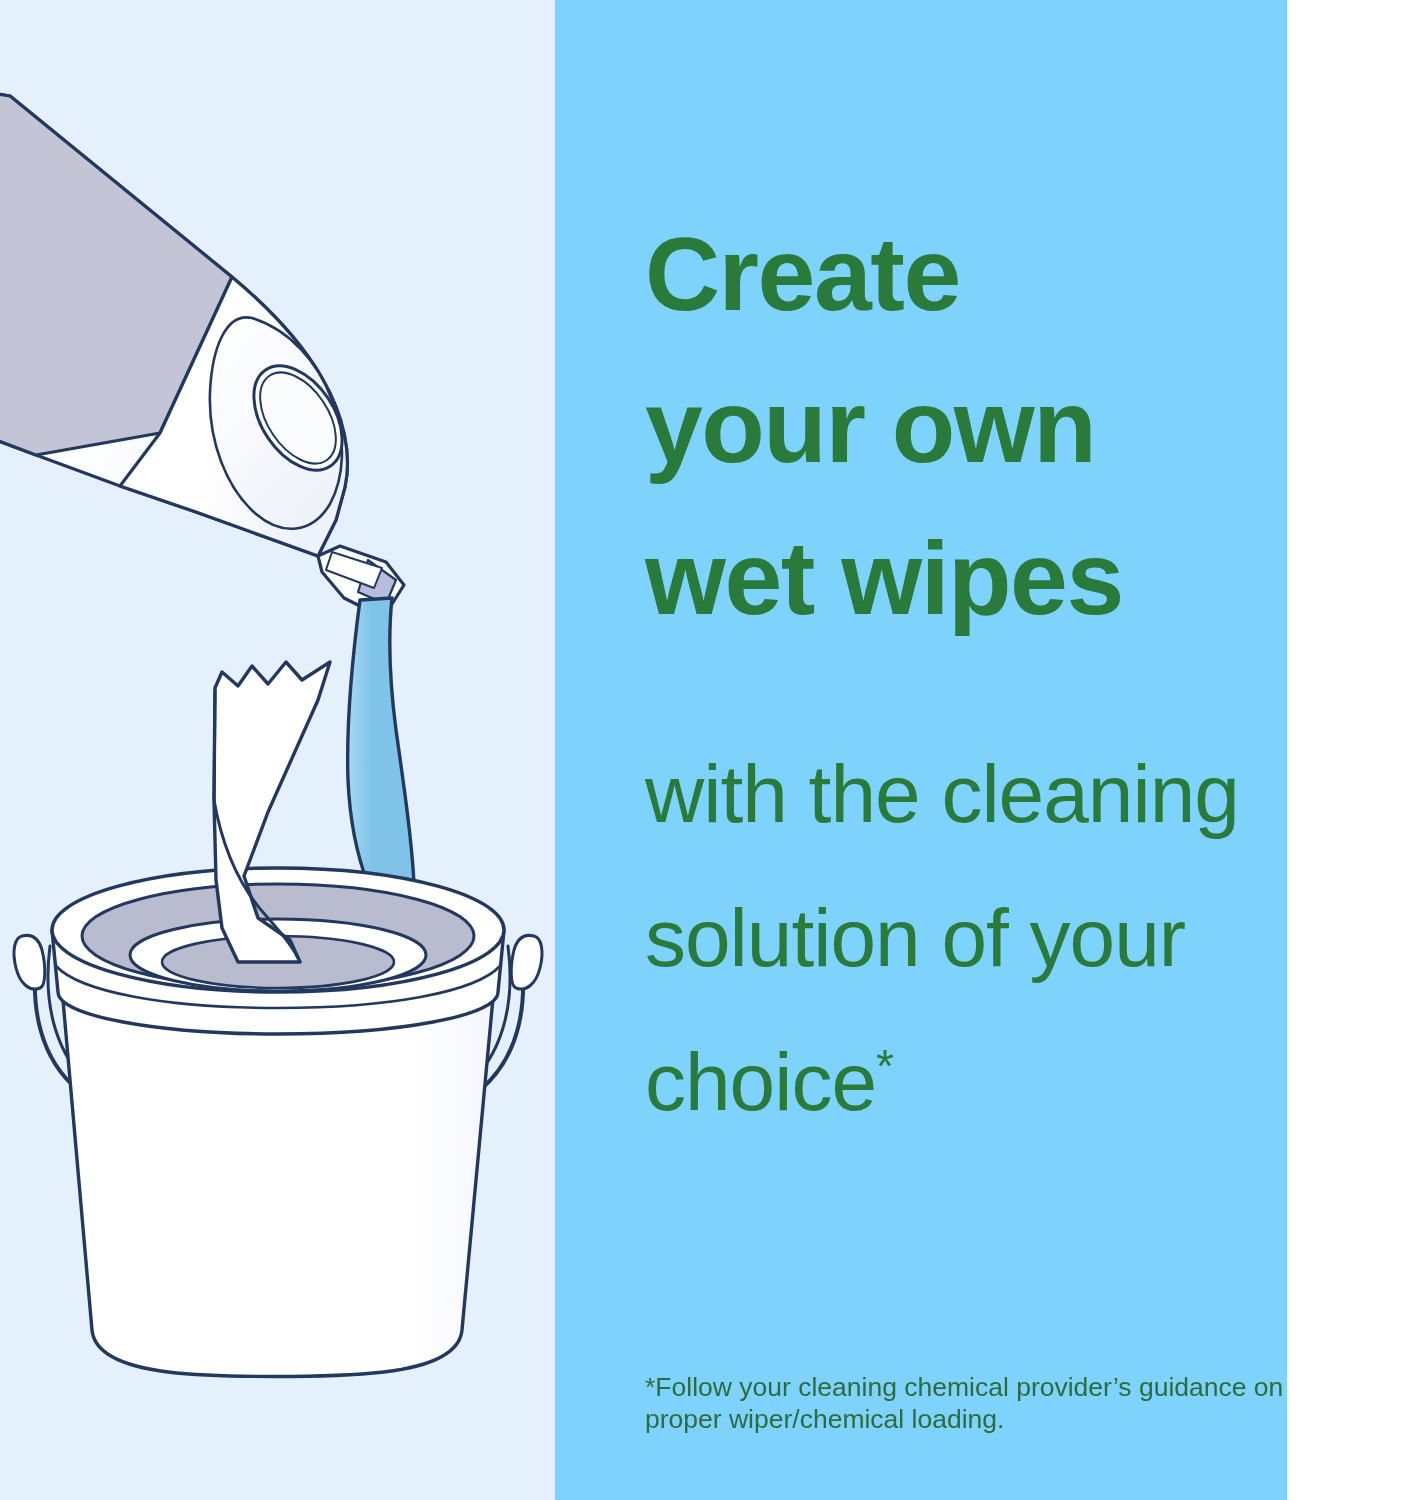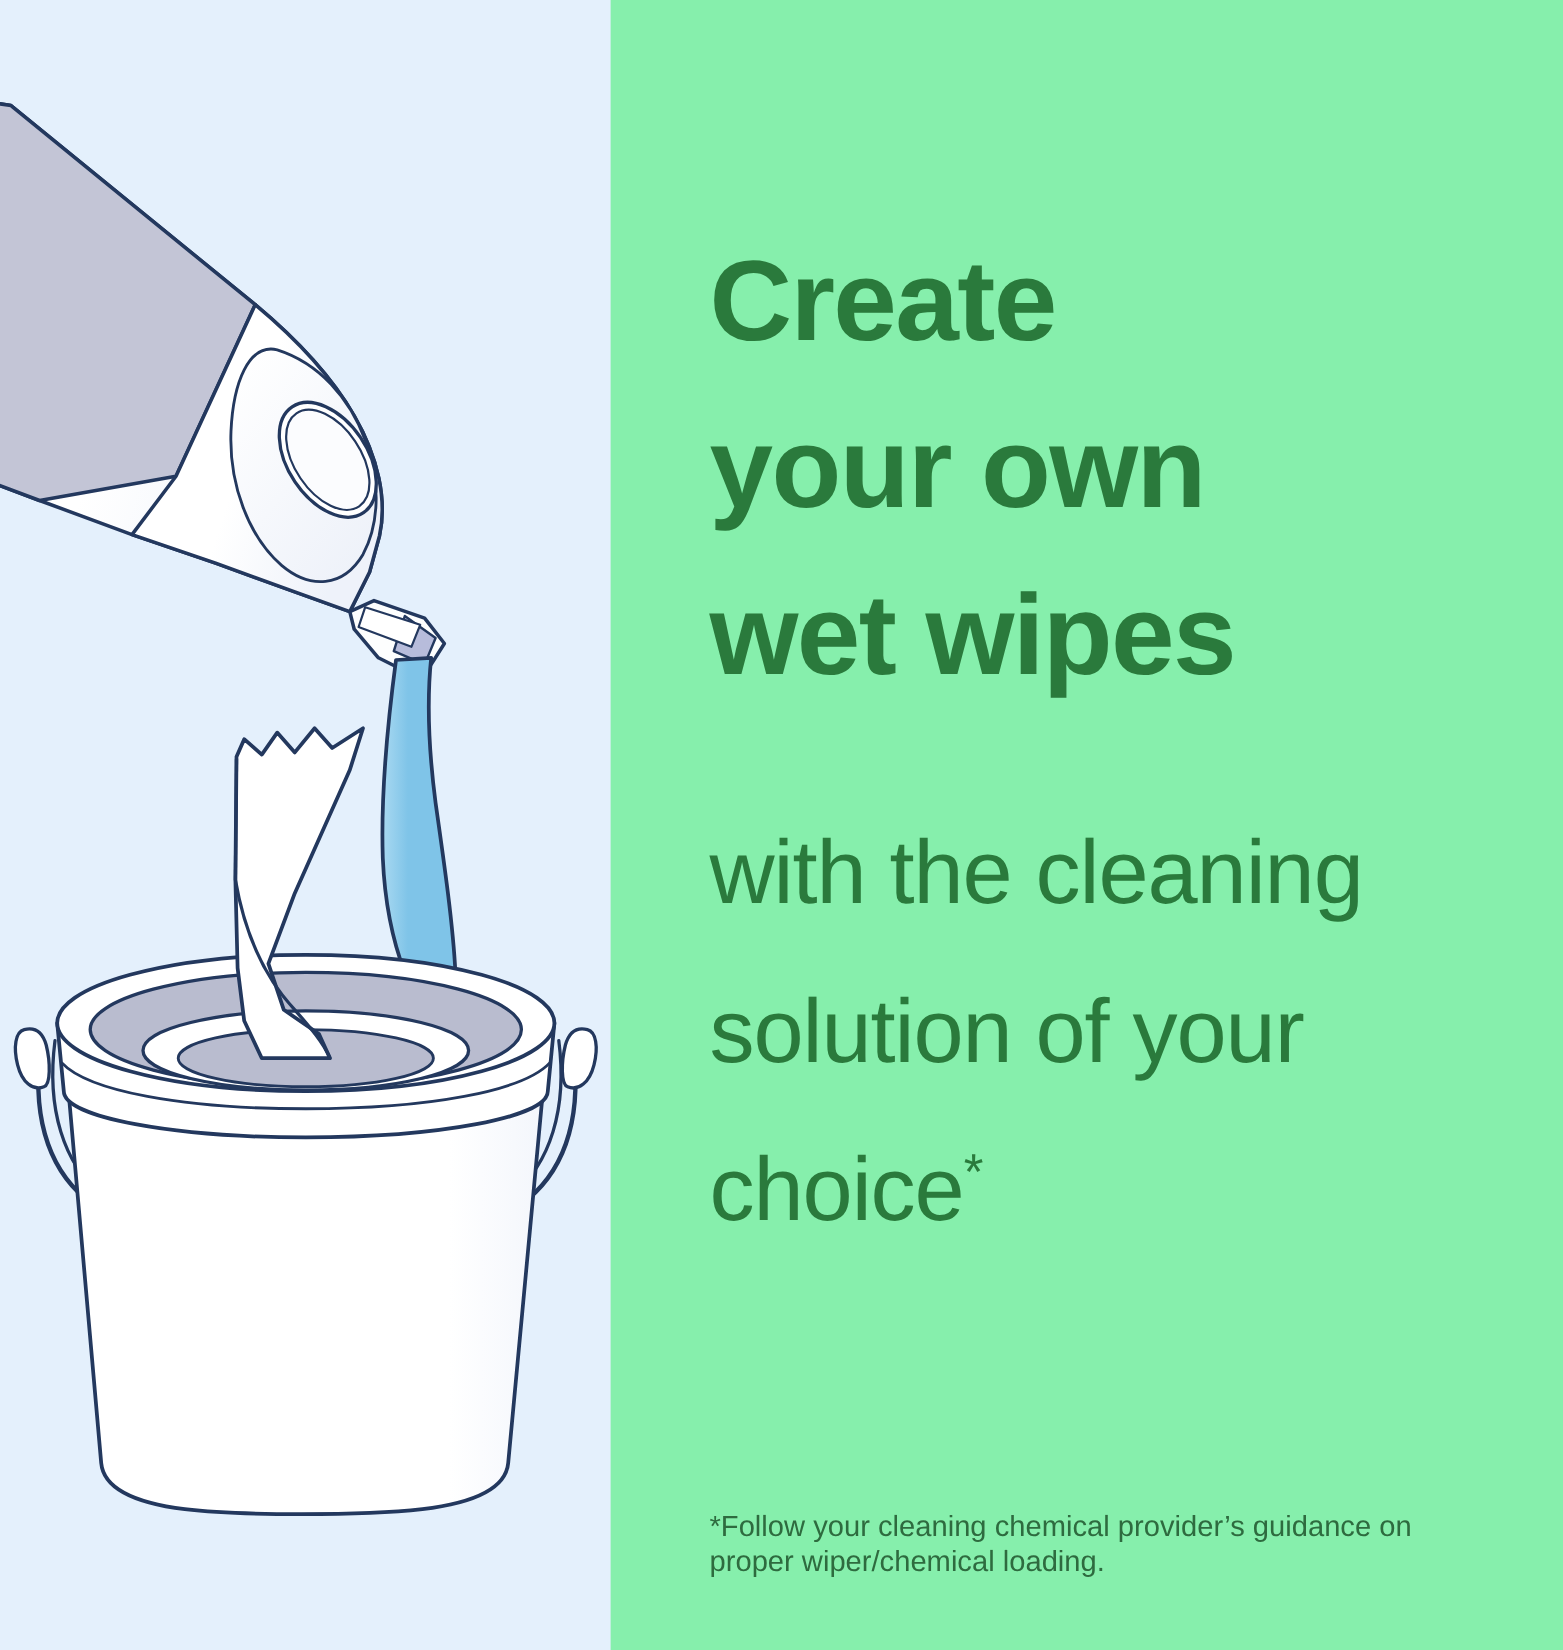--- a/index.html
+++ b/index.html
@@ -3,21 +3,21 @@
 <meta charset="utf-8">
 <style>
   html,body{margin:0;padding:0;}
   body{
     width:1421px;height:1500px;
     background:#ffffff;
     font-family:"Liberation Sans", sans-serif;
     overflow:hidden;
     position:relative;
   }
-  .stage{position:relative;width:1421px;height:1500px;overflow:hidden;background:#86efac;}
+  .stage{position:relative;width:1287px;height:1500px;overflow:hidden;background:#7dd3fc;}
 
   
   .illus-panel{
     position:absolute;left:0;top:0;width:555px;height:1500px;
     background:#e4f0fc;overflow:hidden;
   }
   .illus-svg{position:absolute;left:0;top:0;width:555px;height:1500px;display:block;}
 
   
   .copy{

